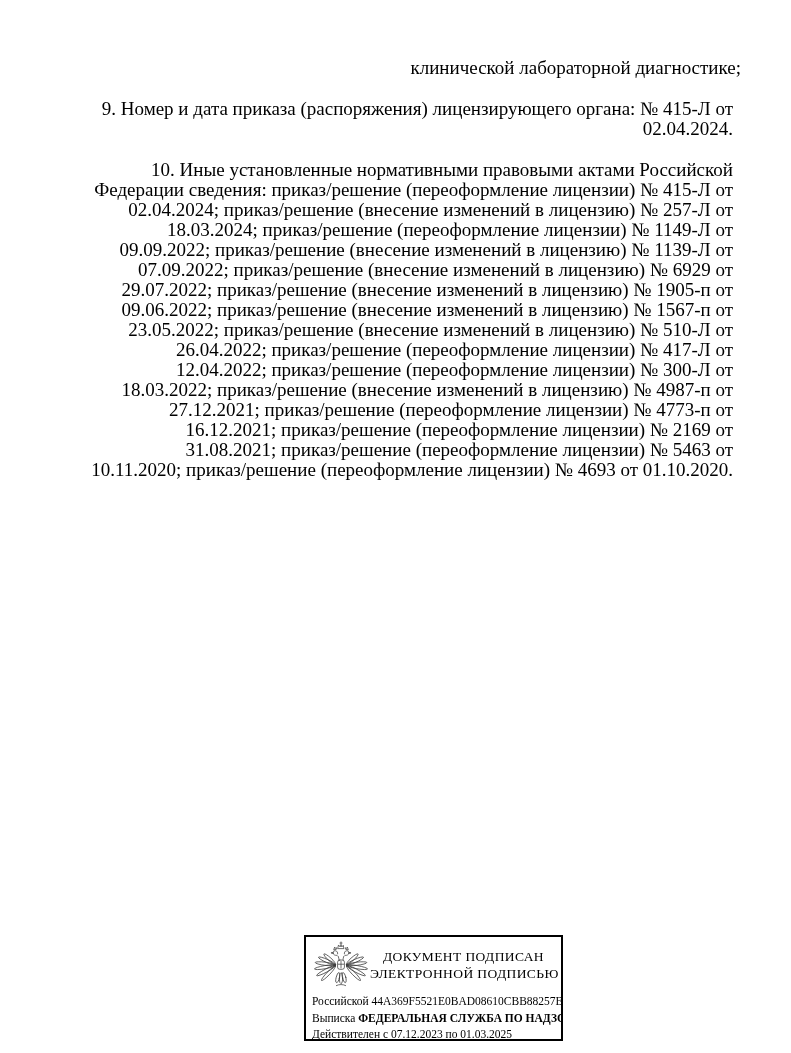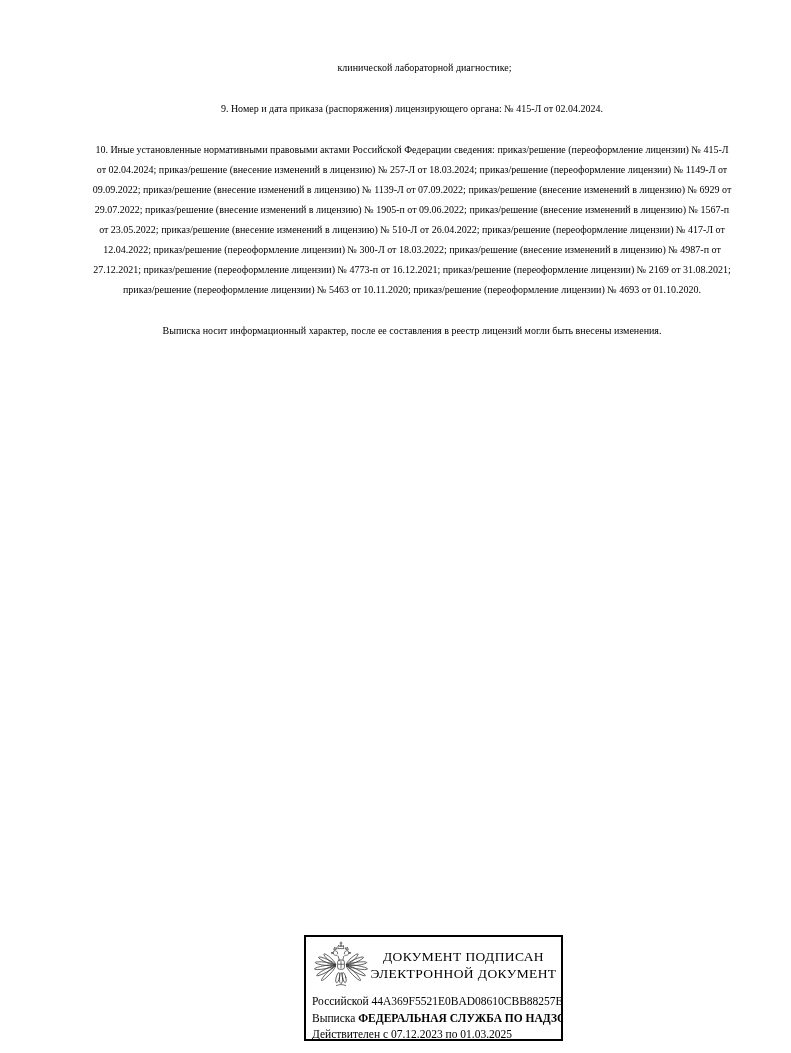--- a/index.html
+++ b/index.html
@@ -13,23 +13,23 @@
     position: relative;
     font-family: "Liberation Serif", "DejaVu Serif", serif;
     color: #000000;
     overflow: hidden;
   }
   .doc-text {
     position: absolute;
     left: 91px;
     top: 58px;
     width: 650px;
-    font-size: 10px;
+    font-size: 19px;
     line-height: 20px;
-    text-align: center;
+    text-align: right;
   }
   .doc-text p {
     margin: 0 8px 21px 0;
   }
   .hang-line {
     padding-left: 17px;
   }
   .cont-block {
     margin-bottom: 21px;
   }
@@ -85,21 +85,20 @@
 <div class="doc-text">
 
   <div class="cont-block">
     <div class="hang-line">клинической лабораторной диагностике;</div>
   </div>
 
   <p>9. Номер и дата приказа (распоряжения) лицензирующего органа: № 415-Л от 02.04.2024.</p>
 
   <p>10. Иные установленные нормативными правовыми актами Российской Федерации сведения: приказ/решение (переоформление лицензии) № 415-Л от 02.04.2024; приказ/решение (внесение изменений в лицензию) № 257-Л от 18.03.2024; приказ/решение (переоформление лицензии) № 1149-Л от 09.09.2022; приказ/решение (внесение изменений в лицензию) № 1139-Л от 07.09.2022; приказ/решение (внесение изменений в лицензию) № 6929 от 29.07.2022; приказ/решение (внесение изменений в лицензию) № 1905-п от 09.06.2022; приказ/решение (внесение изменений в лицензию) № 1567-п от 23.05.2022; приказ/решение (внесение изменений в лицензию) № 510-Л от 26.04.2022; приказ/решение (переоформление лицензии) № 417-Л от 12.04.2022; приказ/решение (переоформление лицензии) № 300-Л от 18.03.2022; приказ/решение (внесение изменений в лицензию) № 4987-п от 27.12.2021; приказ/решение (переоформление лицензии) № 4773-п от 16.12.2021; приказ/решение (переоформление лицензии) № 2169 от 31.08.2021; приказ/решение (переоформление лицензии) № 5463 от 10.11.2020; приказ/решение (переоформление лицензии) № 4693 от 01.10.2020.</p>
 
-  <p>Выписка носит информационный характер, после ее составления в реестр лицензий могли быть внесены изменения.</p>
 
 </div>
 
 <div class="stamp">
 
   <svg class="stamp-emblem" viewBox="0 0 60 56" xmlns="http://www.w3.org/2000/svg">
     <g fill="none" stroke="#3c3c3c" stroke-width="0.8" stroke-linecap="round" stroke-linejoin="round">
 
       <path d="M30 1 V3.4 M28.9 2.2 H31.1"></path>
       <path d="M26.8 8.2 L33.2 8.2 L32.4 4.6 L30.9 6.4 L30 3.8 L29.1 6.4 L27.6 4.6 Z"></path>
@@ -137,21 +136,21 @@
 
       <ellipse cx="30" cy="40" rx="1.8" ry="6"></ellipse>
       <ellipse cx="26.6" cy="39.4" rx="1.8" ry="5.6" transform="rotate(14 26.6 39.4)"></ellipse>
       <ellipse cx="33.4" cy="39.4" rx="1.8" ry="5.6" transform="rotate(-14 33.4 39.4)"></ellipse>
       <path d="M25 48 C28 46.5 32 46.5 35 48"></path>
     </g>
   </svg>
 
   <div class="stamp-title">
     <div>ДОКУМЕНТ ПОДПИСАН</div>
-    <div>ЭЛЕКТРОННОЙ ДОКУМЕНТ</div>
+    <div>ЭЛЕКТРОННОЙ ПОДПИСЬЮ</div>
   </div>
 
   <div class="stamp-info">
     <div class="row">
       <span>Российской</span>
       <span>44A369F5521E0BAD08610CBB88257ED3</span>
     </div>
     <div class="row">
       <span>Выписка</span>
       <span class="owner-value">ФЕДЕРАЛЬНАЯ СЛУЖБА ПО НАДЗОРУ В СФЕРЕ</span>

